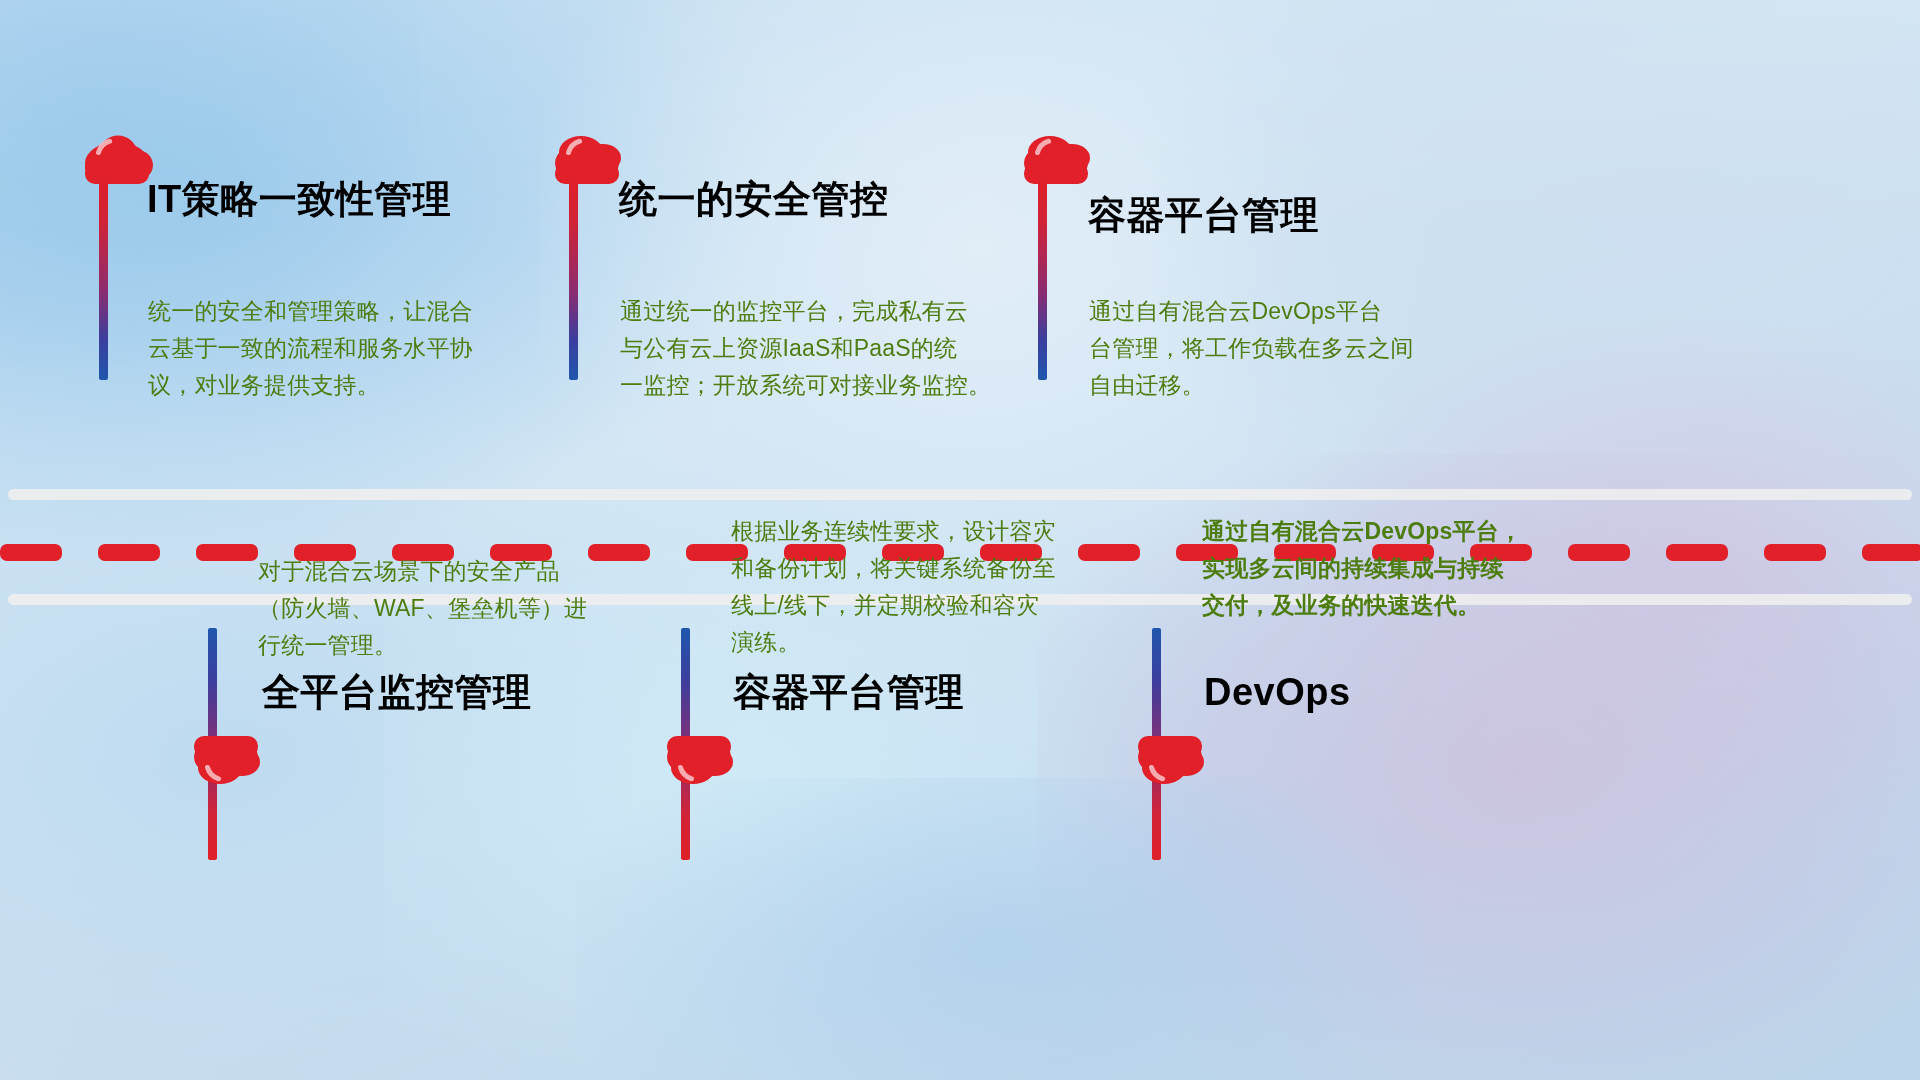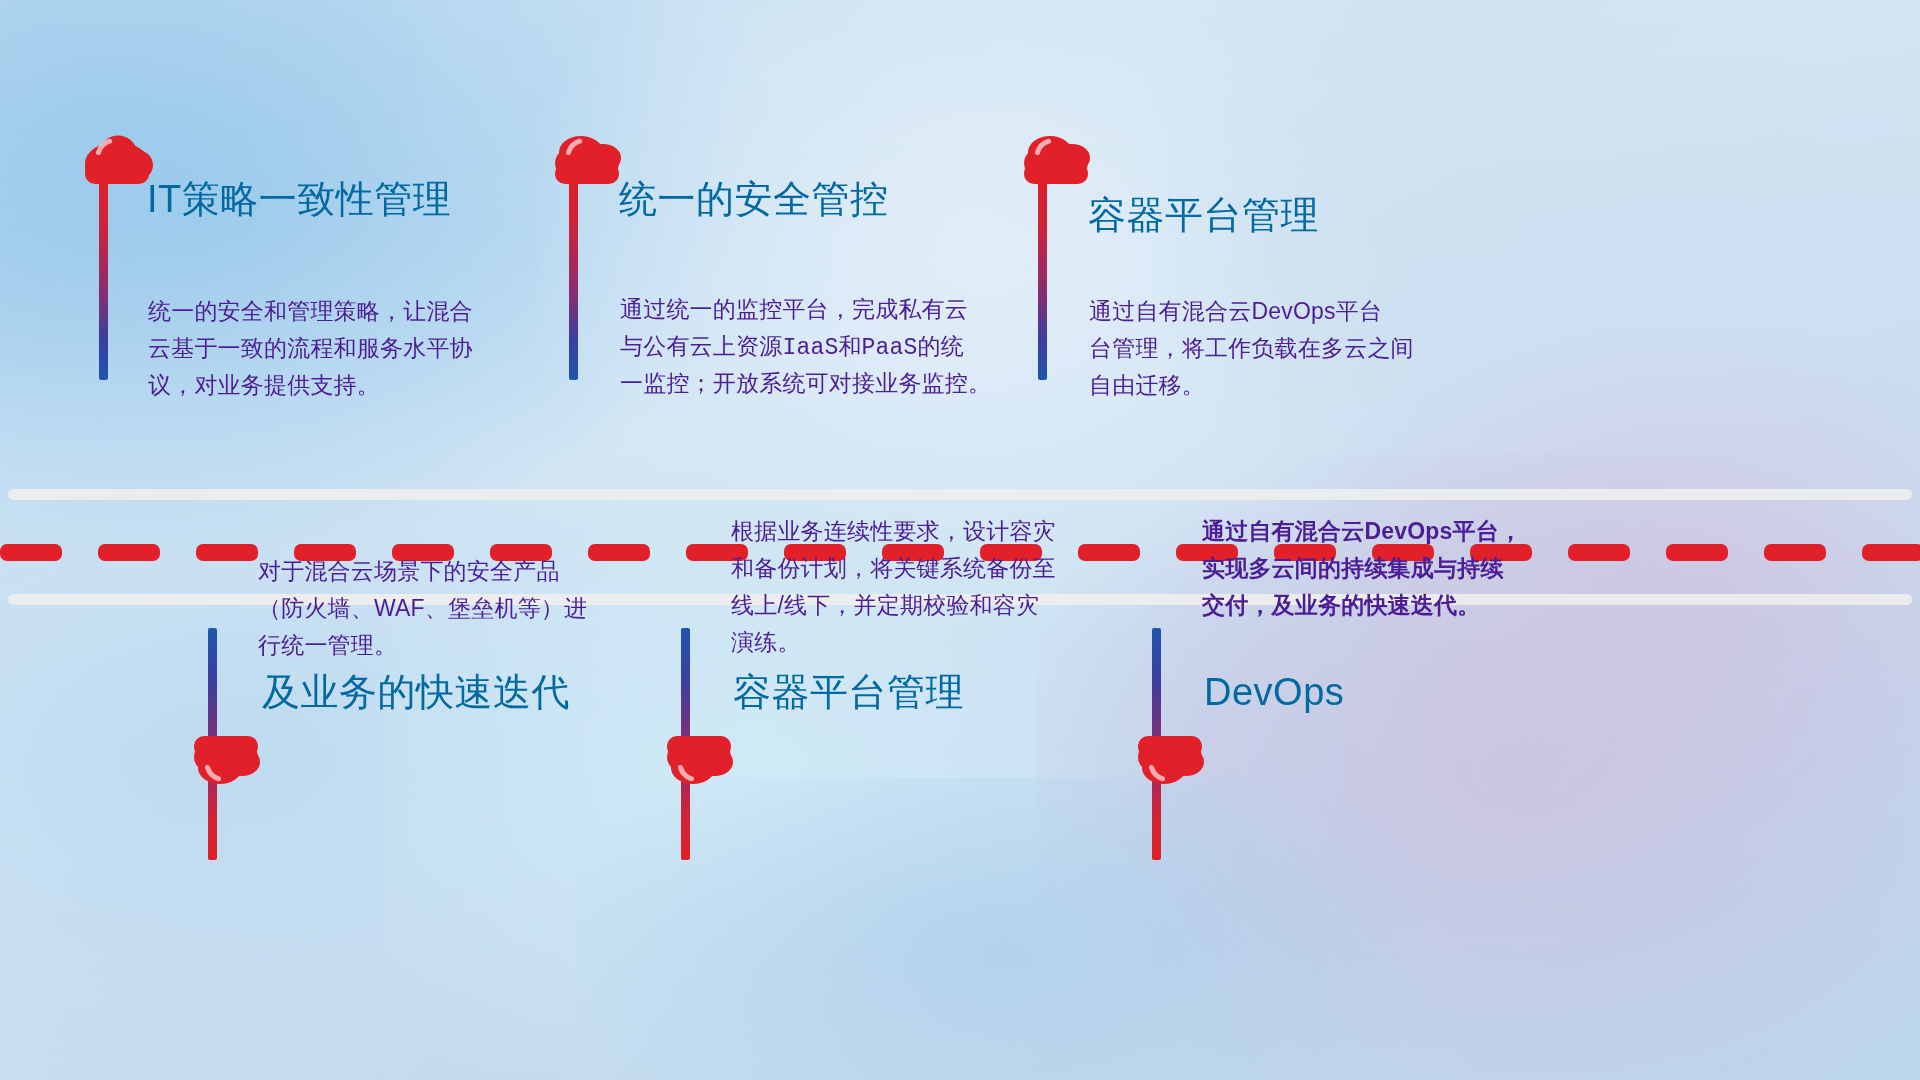--- a/index.html
+++ b/index.html
@@ -86,32 +86,32 @@
 
   .stem {
     position:absolute; width:9px; border-radius:2px;
   }
   .stem-top    { background:linear-gradient(to bottom,#e02028 0%,#d02338 22%,#8e2c6e 55%,#3b3f9e 80%,#1f56ad 100%); }
   .stem-bottom { background:linear-gradient(to bottom,#1f56ad 0%,#3b3f9e 22%,#8e2c6e 55%,#d02338 80%,#e02028 100%); }
 
   .title {
     position:absolute;
     font-size:38px;
-    font-weight:400;
-    color:#0369a1;
+    font-weight:700;
+    color:#000000;
     letter-spacing:0.5px;
     white-space:nowrap;
     line-height:1;
   }
 
   .body {
     position:absolute;
     font-size:23px;
     line-height:37px;
-    color:#4c1d95;
+    color:#4d7c0f;
     white-space:pre-line;
     letter-spacing:0.2px;
   }
 </style>
 </head>
 <body>
 
 <div id="bg">
   <div class="bg-base"></div>
   <div class="bg-b9"></div>
@@ -149,21 +149,21 @@
       <svg viewBox="0 0 72 56" xmlns="http://www.w3.org/2000/svg">
         <ellipse cx="36" cy="33" rx="32" ry="21" fill="#e12029"></ellipse>
         <rect x="4" y="33" width="64" height="21" rx="10" fill="#e12029"></rect>
         <ellipse cx="30" cy="22" rx="22" ry="16" fill="#e12029"></ellipse>
         <ellipse cx="52" cy="28" rx="18" ry="14" fill="#e12029"></ellipse>
         <path d="M17.5 22.5c1.6-5.4 5.8-9.6 11.1-11.3" stroke="#f7b9bc" stroke-width="5" stroke-linecap="round" fill="none" opacity="0.92"></path>
       </svg>
     </div>
     <div class="stem stem-top" style="left:569px; top:178px; height:202px;"></div>
     <div class="title" style="left:619px; top:180px;">统一的安全管控</div>
-    <div class="body" style="left:620px; top:293px; width:390px;font-family:Liberation Mono, monospace;">通过统一的监控平台，完成私有云
+    <div class="body" style="left:620px; top:293px; width:390px;">通过统一的监控平台，完成私有云
 与公有云上资源IaaS和PaaS的统
 一监控；开放系统可对接业务监控。</div>
   </div>
 
   <div class="col">
     <div class="cloud" style="left:1020px; top:130px;">
       <svg viewBox="0 0 72 56" xmlns="http://www.w3.org/2000/svg">
         <ellipse cx="36" cy="33" rx="32" ry="21" fill="#e12029"></ellipse>
         <rect x="4" y="33" width="64" height="21" rx="10" fill="#e12029"></rect>
         <ellipse cx="30" cy="22" rx="22" ry="16" fill="#e12029"></ellipse>
@@ -202,21 +202,21 @@
     <span class="dash"></span>
 
   </div>
   <div class="road-line road-bottom"></div>
 
   <div class="col">
     <div class="stem stem-bottom" style="left:208px; top:628px; height:232px;"></div>
     <div class="body" style="left:258px; top:513px; width:360px;margin-top:40px;">对于混合云场景下的安全产品
 （防火墙、WAF、堡垒机等）进
 行统一管理。</div>
-    <div class="title" style="left:262px; top:673px;">及业务的快速迭代</div>
+    <div class="title" style="left:262px; top:673px;">全平台监控管理</div>
     <div class="cloud cloud-down" style="left:190px; top:734px;">
       <svg viewBox="0 0 72 56" xmlns="http://www.w3.org/2000/svg">
         <ellipse cx="36" cy="33" rx="32" ry="21" fill="#e12029"></ellipse>
         <rect x="4" y="33" width="64" height="21" rx="10" fill="#e12029"></rect>
         <ellipse cx="30" cy="22" rx="22" ry="16" fill="#e12029"></ellipse>
         <ellipse cx="52" cy="28" rx="18" ry="14" fill="#e12029"></ellipse>
         <path d="M17.5 22.5c1.6-5.4 5.8-9.6 11.1-11.3" stroke="#f7b9bc" stroke-width="5" stroke-linecap="round" fill="none" opacity="0.92"></path>
       </svg>
     </div>
   </div>

